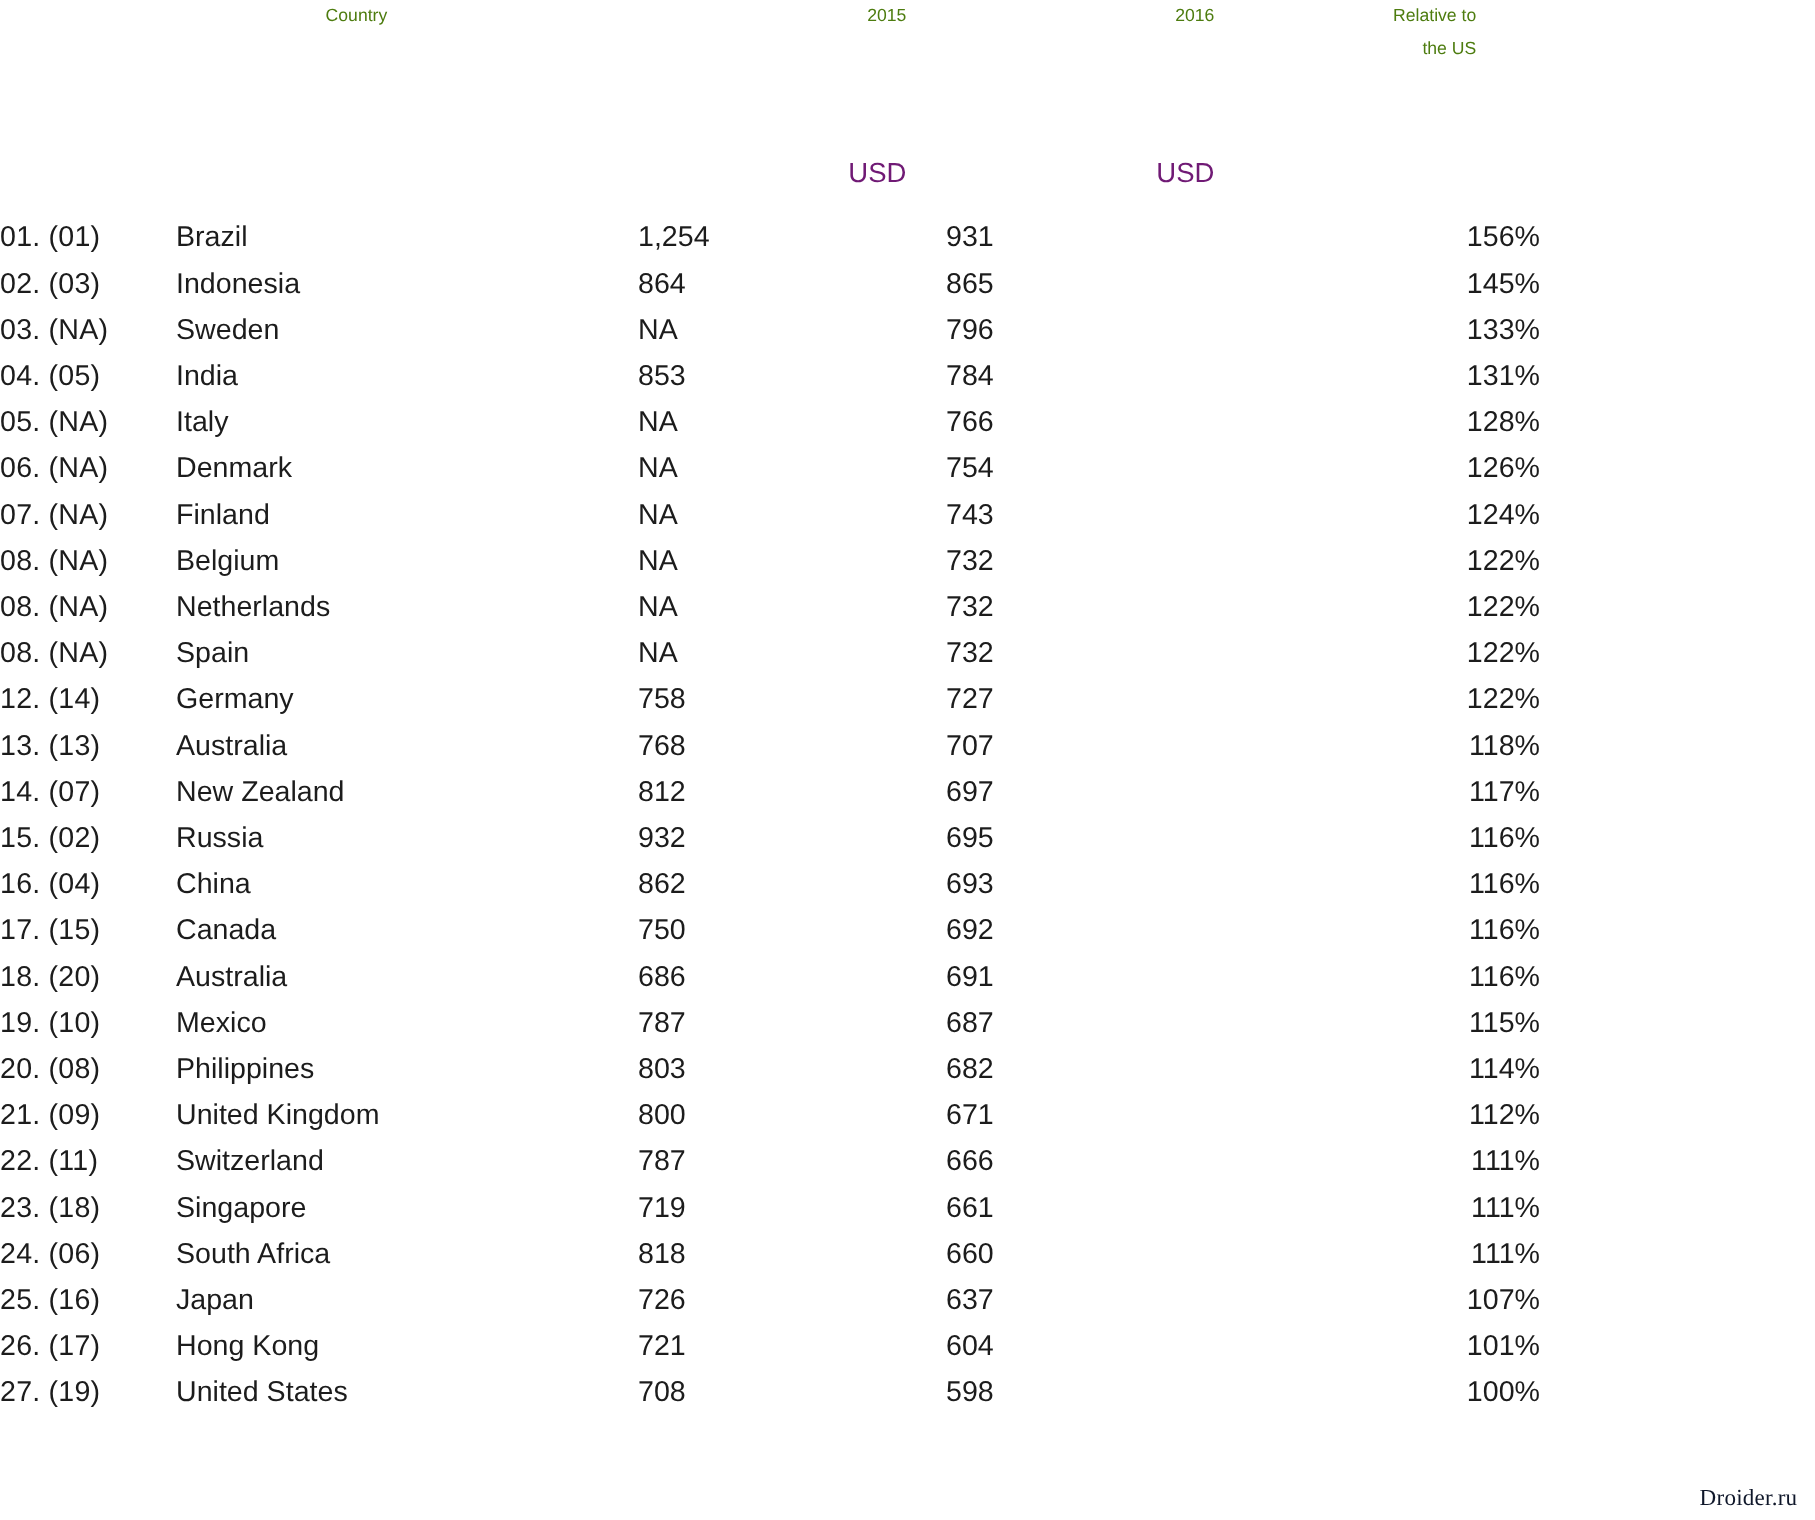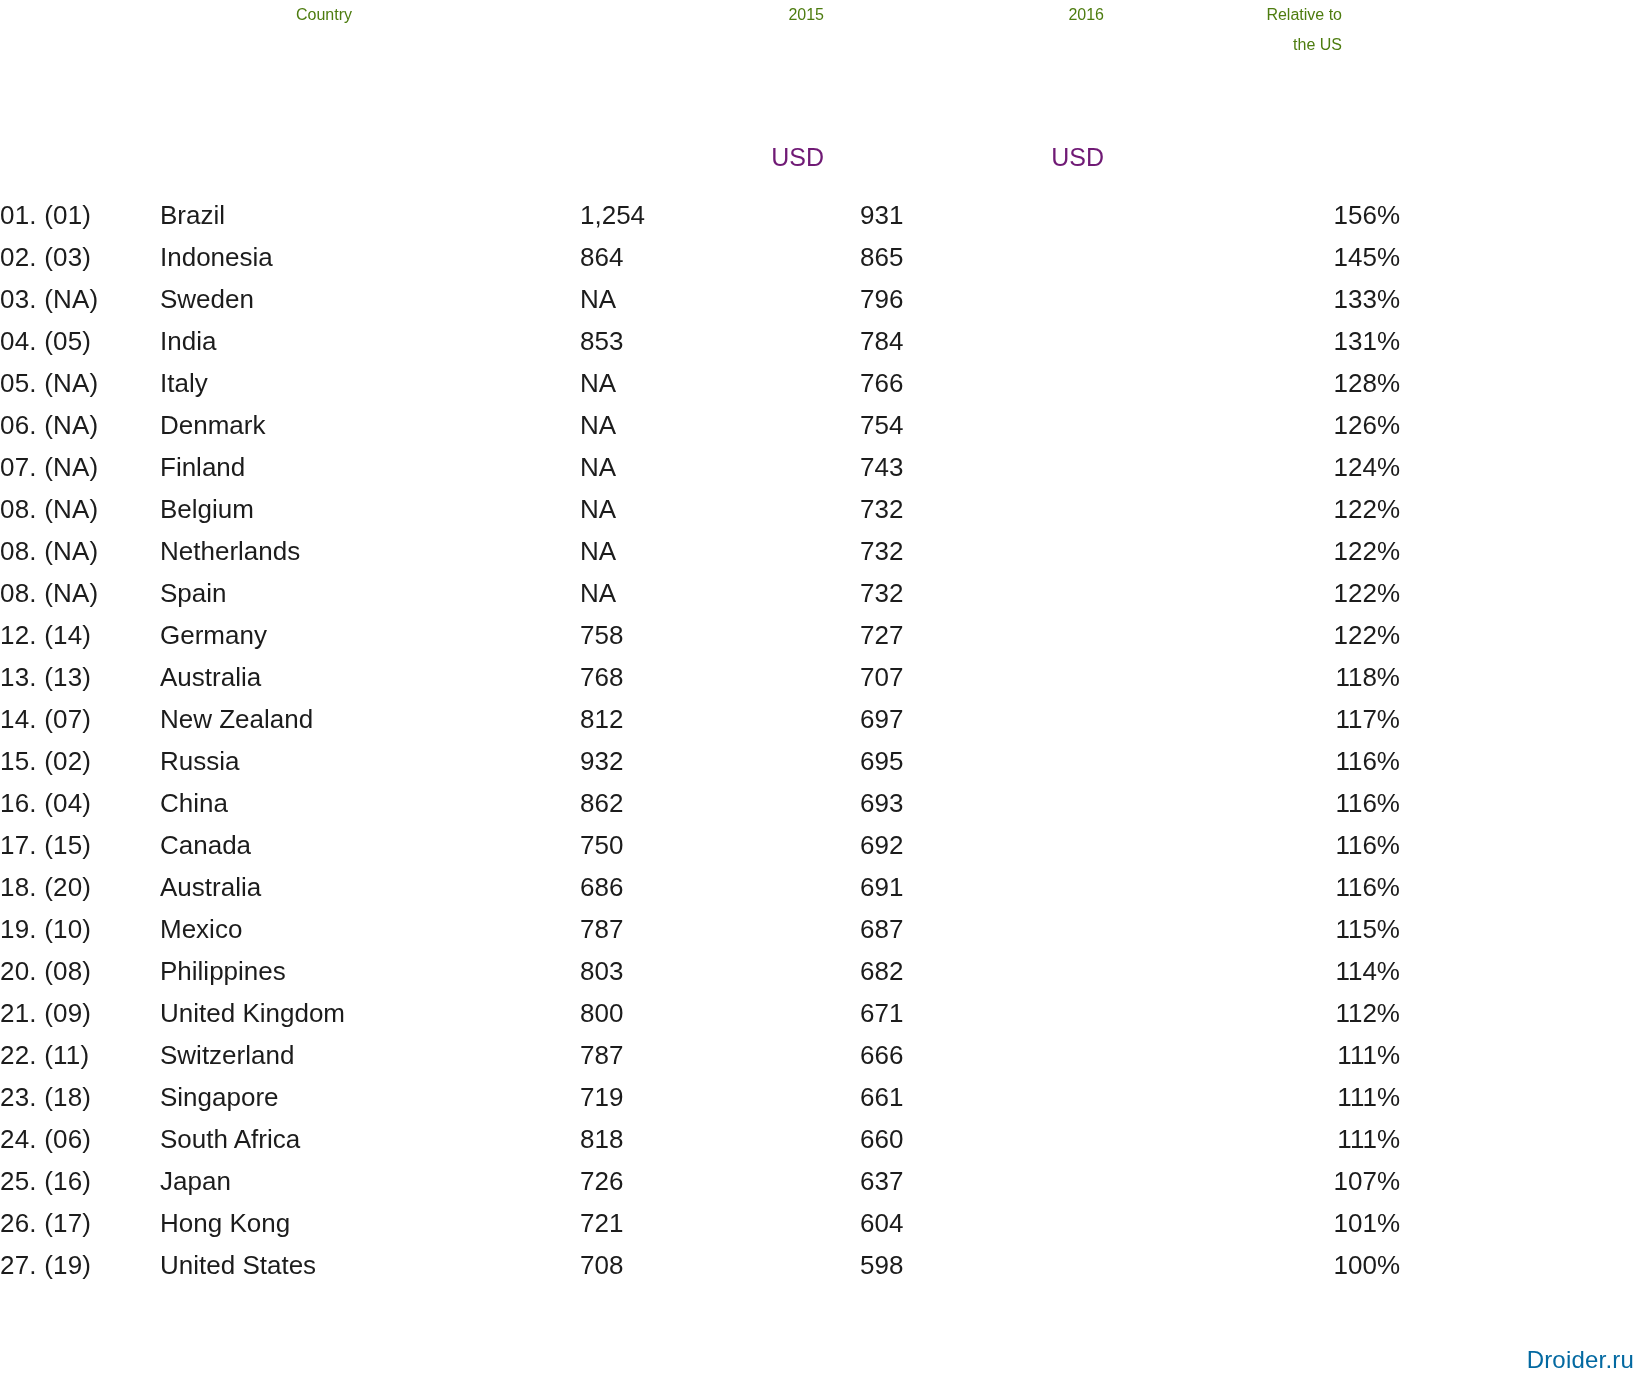--- a/index.html
+++ b/index.html
@@ -104,23 +104,23 @@
   }
   td.cell-rel {
     text-align: right;
     padding-right: 58px;
   }
 
   .watermark {
     position: absolute;
     right: 16px;
     bottom: 8px;
-    font-size: 24px;
-    color: #0369a1;
-    font-family: Liberation Sans, sans-serif;
+    font-size: 21px;
+    color: #0f172a;
+    font-family: Liberation Serif, serif;
     letter-spacing: 0.2px;
   }
 </style>
 </head>
 <body>
 
 <div class="sheet">
 
   <table class="data-table">
     <colgroup>

